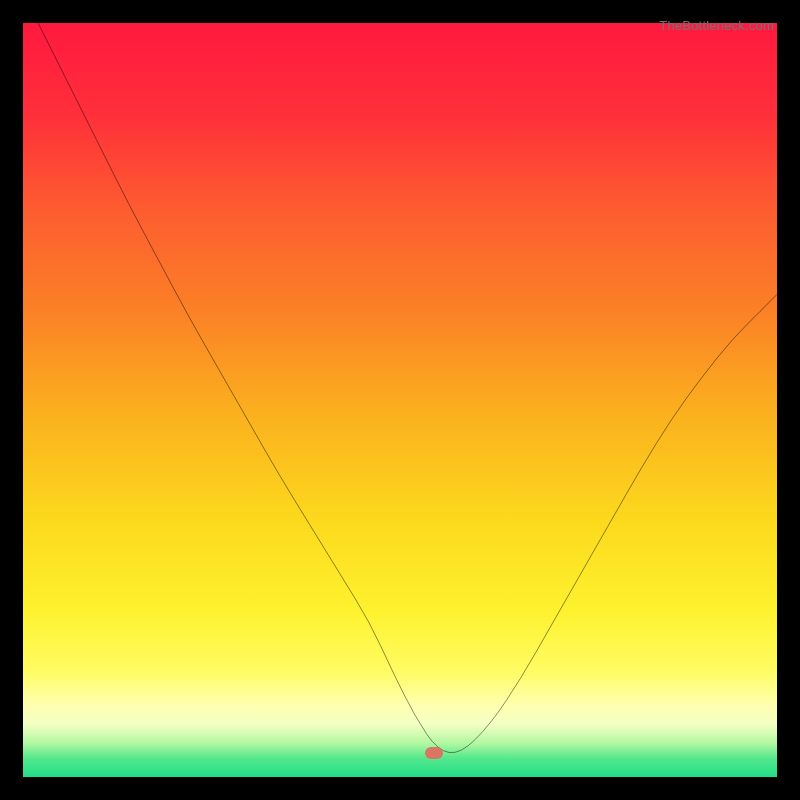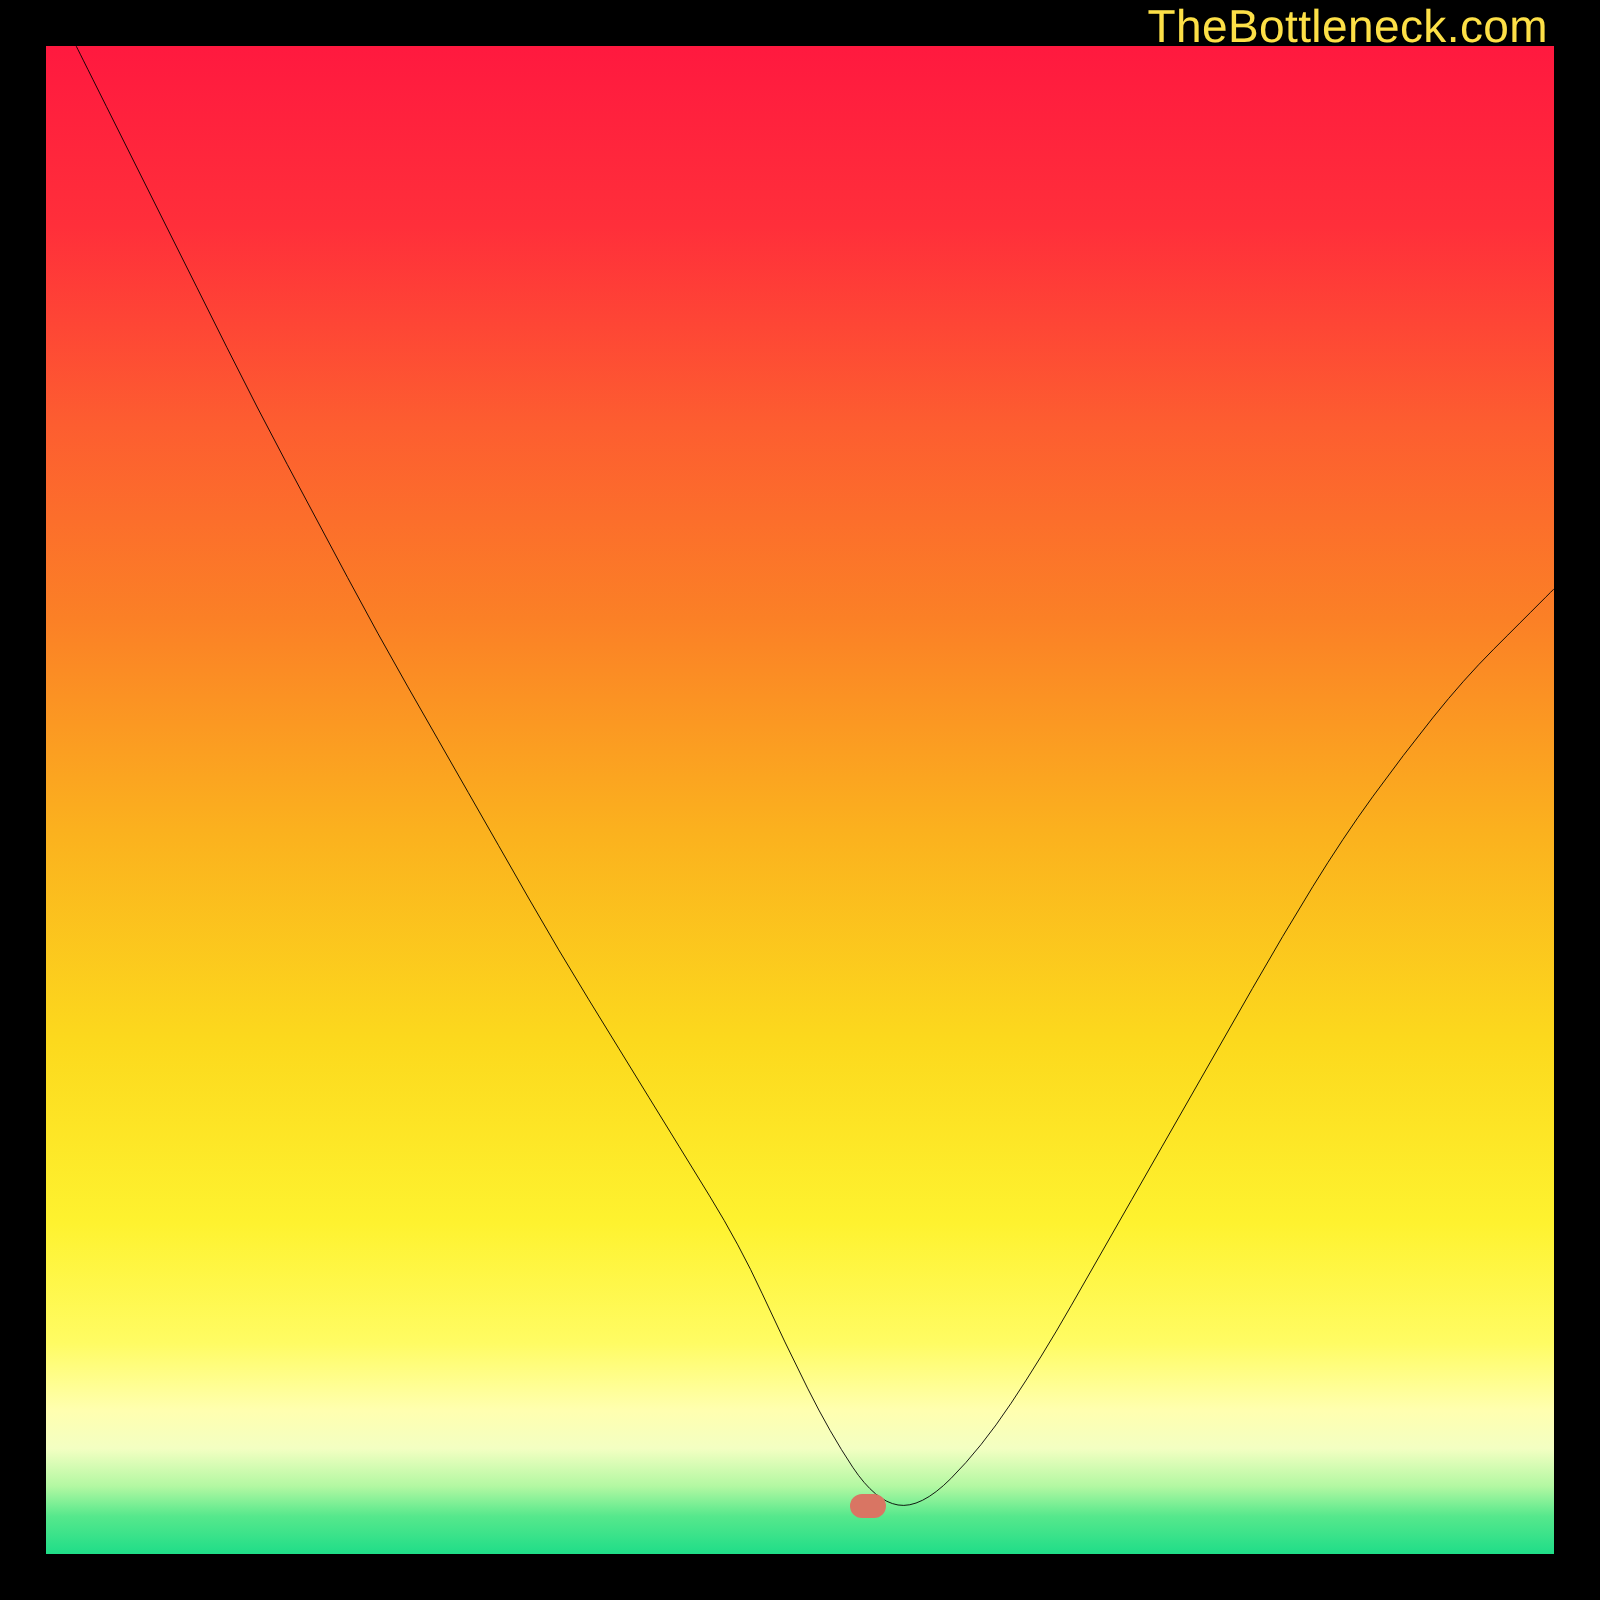--- a/index.html
+++ b/index.html
@@ -30,24 +30,24 @@
     height: 100%;
   }
   .curve-svg {
     position: absolute;
     inset: 0;
     width: 100%;
     height: 100%;
   }
   .watermark {
     position: absolute;
-    top: 0;
+    top: 18px;
     right: 26px;
-    color: #fde047;
-    font-size: 23px;
+    color: #737373;
+    font-size: 13px;
     letter-spacing: 0.2px;
   }
   .marker {
     position: absolute;
     width: 18px;
     height: 12px;
     background: #d97563;
     border-radius: 6px;
   }
 </style>

